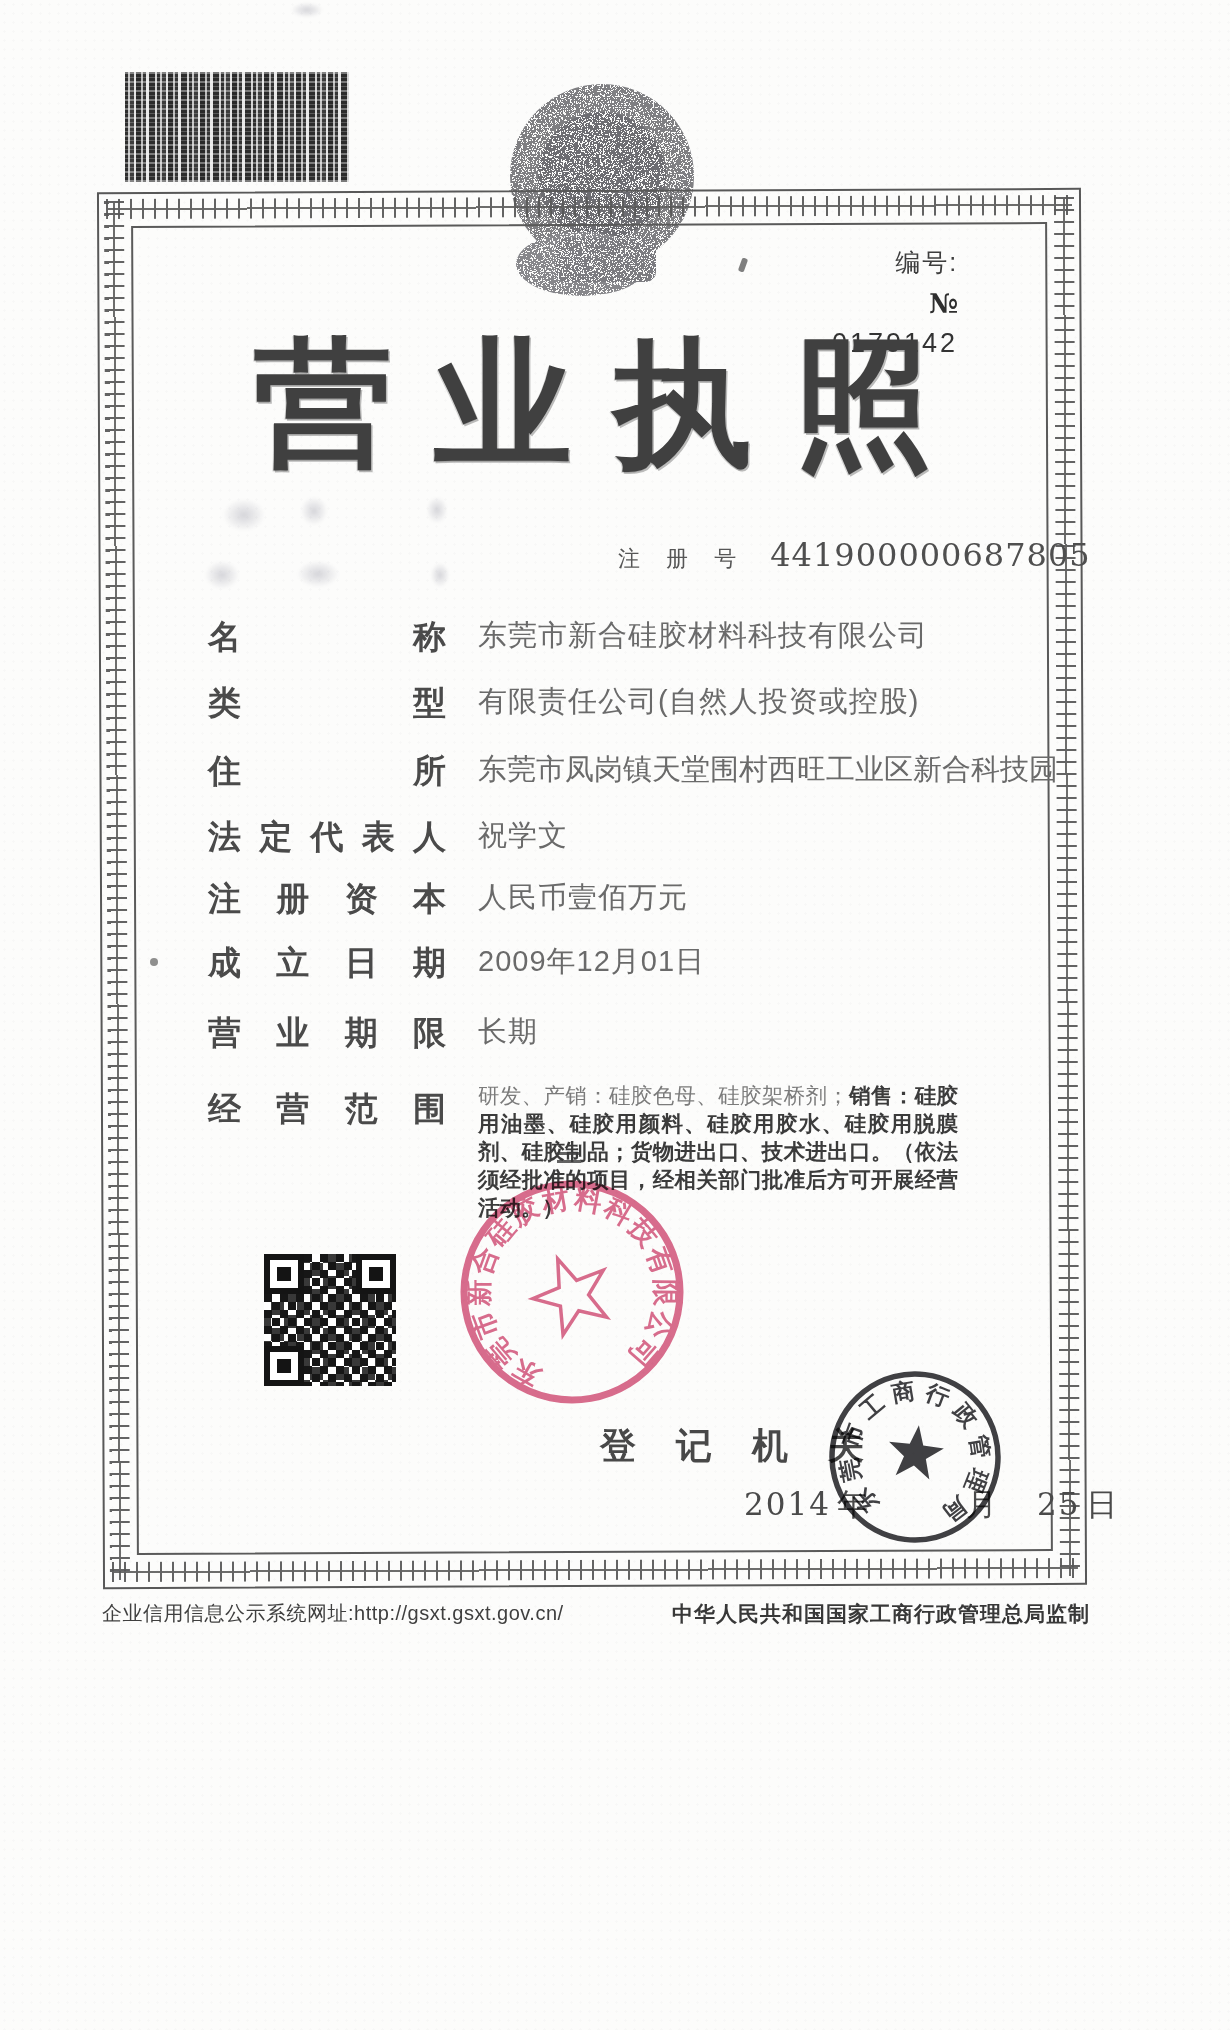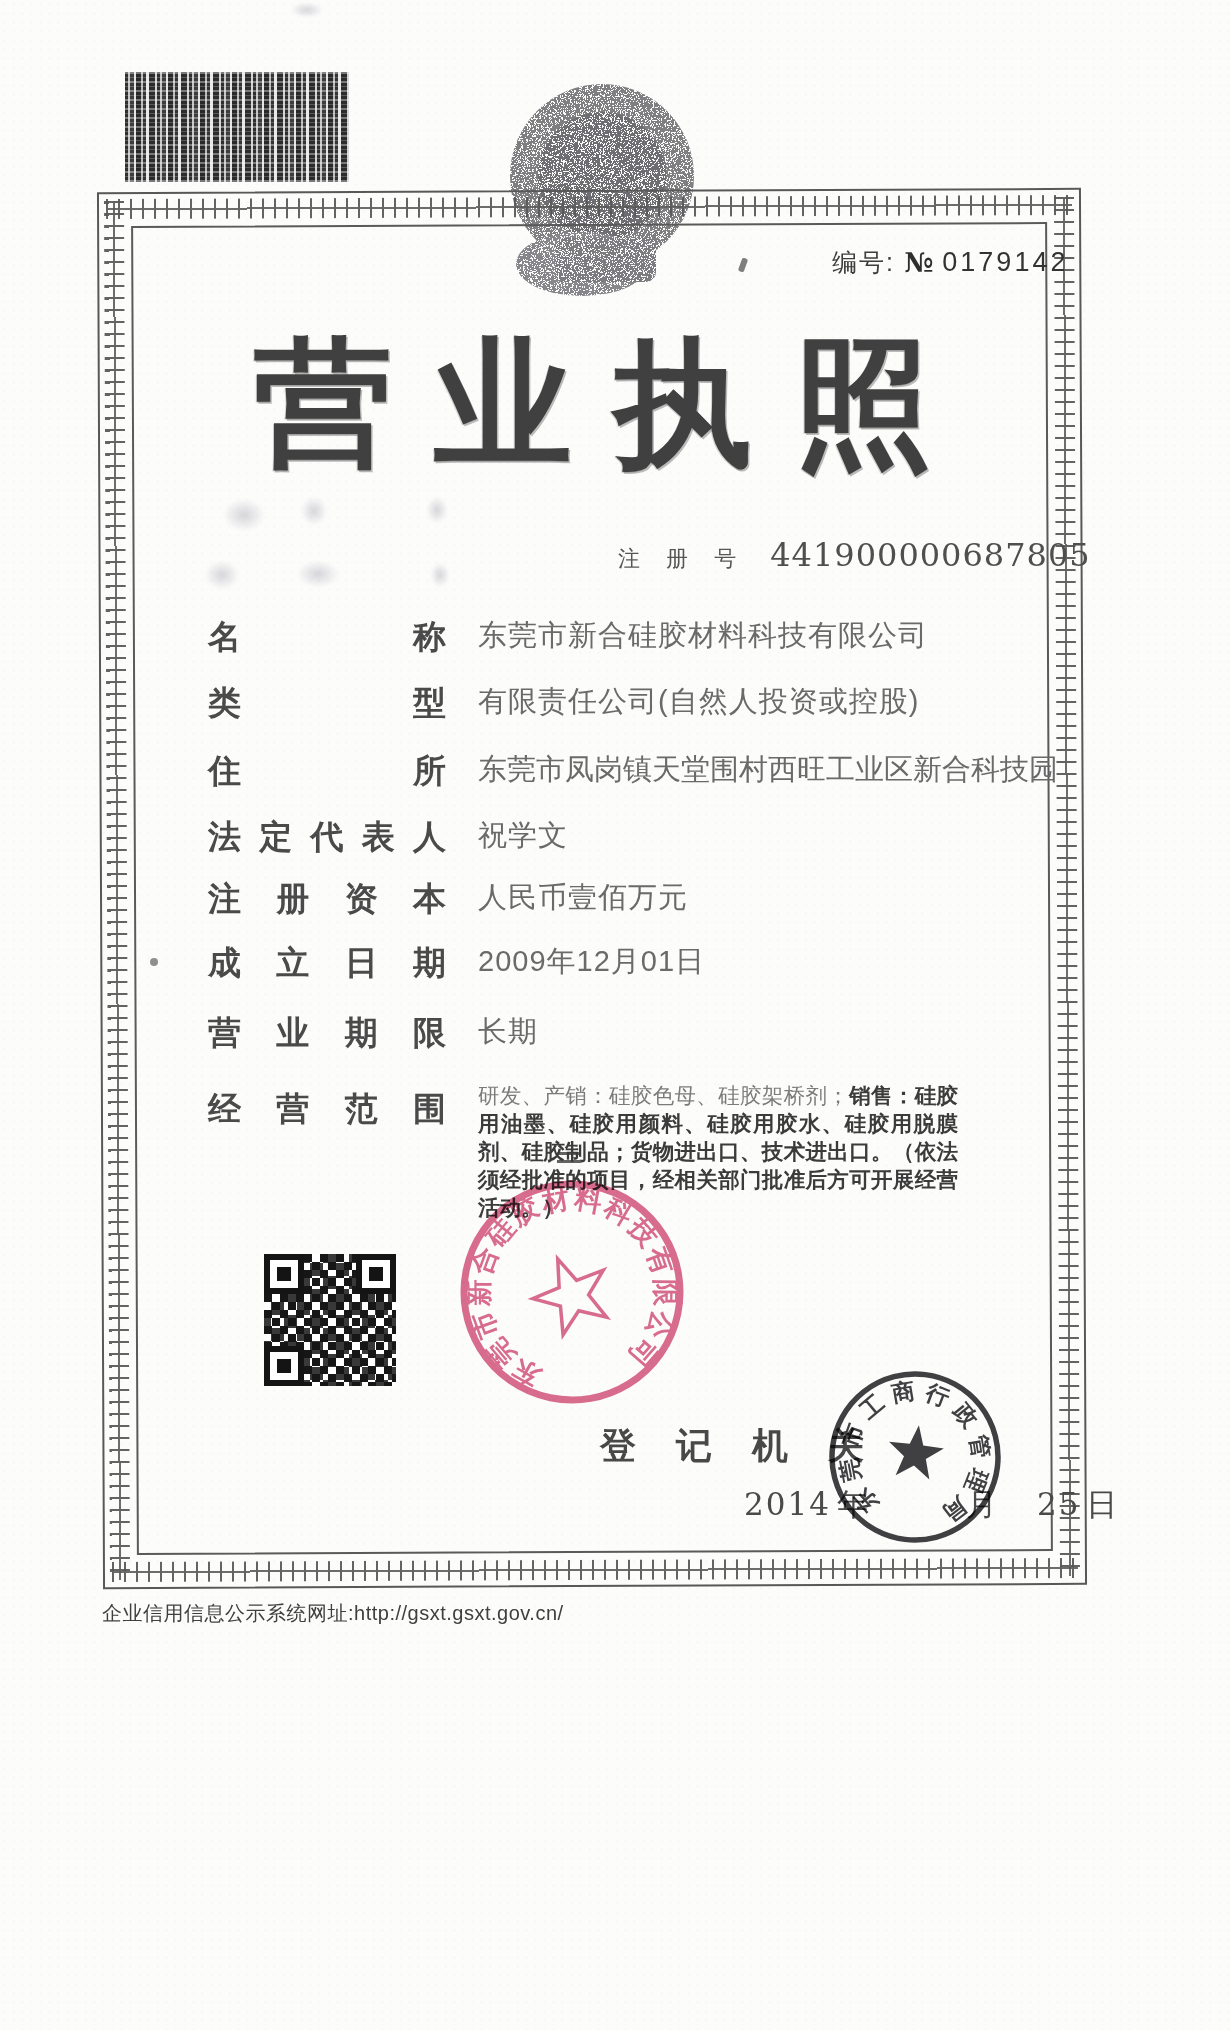--- a/index.html
+++ b/index.html
@@ -49,21 +49,21 @@
     top:7px; bottom:7px; width:20px;
     background:
       repeating-linear-gradient(180deg, #575757 0 2.4px, transparent 2.4px 24px),
       repeating-linear-gradient(180deg, transparent 0 12px, #575757 12px 14.4px, transparent 14.4px 24px),
       repeating-linear-gradient(90deg, transparent 0 9px, rgba(87,87,87,.95) 9px 11px, transparent 11px 20px);
   }
   .strip-left { left:5px; }
   .strip-right { right:5px; }
 
   
-  .serial { position:absolute; left:832px; top:246px; display:flex; align-items:center; gap:9px; }
+  .serial { position:absolute; left:832px; top:246px; display:flex; align-items:flex-end; gap:9px;flex-direction:column; }
   .serial-label { font-size:25px; color:#3d3d3d; letter-spacing:2px; }
   .serial-prefix { font-family:"DejaVu Serif", serif; font-weight:bold; font-size:27px; color:#2e2e2e; }
   .serial-number { font-family:Liberation Sans, sans-serif; font-size:27px; letter-spacing:3px; color:#333; }
 
   
   .title {
     position:absolute; top:328px; left:118px; width:950px; text-align:center;
     font-size:138px; font-weight:bold; color:#3b3b3b;
     letter-spacing:42px; text-indent:42px; line-height:1.1;
     text-shadow:1.5px 1.5px 0 rgba(59,59,59,.35), -1px 1px 0 rgba(59,59,59,.22);
@@ -243,20 +243,21 @@
       <path id="arcBlk" d="M 66 145.2 A 58 58 0 1 1 124 145.2" fill="none"></path>
     </defs>
     <circle cx="95" cy="95" r="83" fill="none" stroke="#26262a" stroke-width="5.5"></circle>
     <polygon points="0,-29 6.8,-9.4 27.6,-9 11,3.6 17,23.5 0,11.6 -17,23.5 -11,3.6 -27.6,-9 -6.8,-9.4" transform="translate(95,92)" fill="#26262a"></polygon>
     <text font-size="23" font-weight="bold" fill="#26262a" letter-spacing="1">
       <textPath href="#arcBlk" textLength="300" lengthAdjust="spacing">东莞市工商行政管理局</textPath>
     </text>
   </svg>
 
   <div class="footer-left">企业信用信息公示系统网址:http://gsxt.gsxt.gov.cn/</div>
+  <div class="footer-right">中华人民共和国国家工商行政管理总局监制</div>
 
   <div class="smudge" style="left:222px; top:498px; width:44px; height:34px;"></div>
   <div class="smudge" style="left:300px; top:496px; width:28px; height:30px;"></div>
   <div class="smudge" style="left:426px; top:496px; width:22px; height:28px;"></div>
   <div class="smudge" style="left:204px; top:560px; width:36px; height:30px;"></div>
   <div class="smudge" style="left:296px; top:560px; width:44px; height:28px;"></div>
   <div class="smudge" style="left:430px; top:562px; width:20px; height:26px;"></div>
   <div class="smudge" style="left:290px; top:2px; width:34px; height:16px;"></div>
 
 </div>

